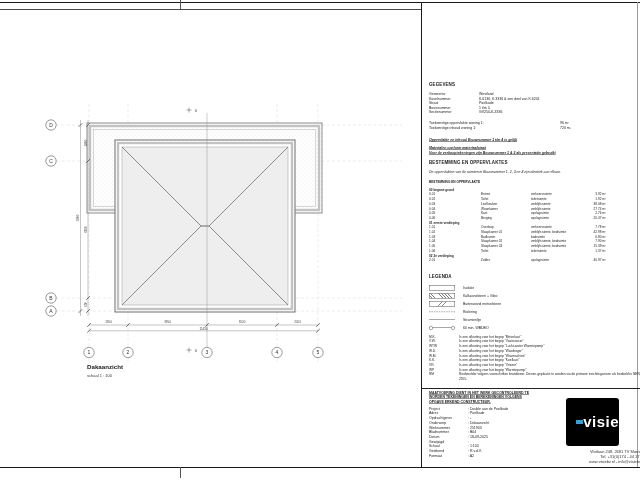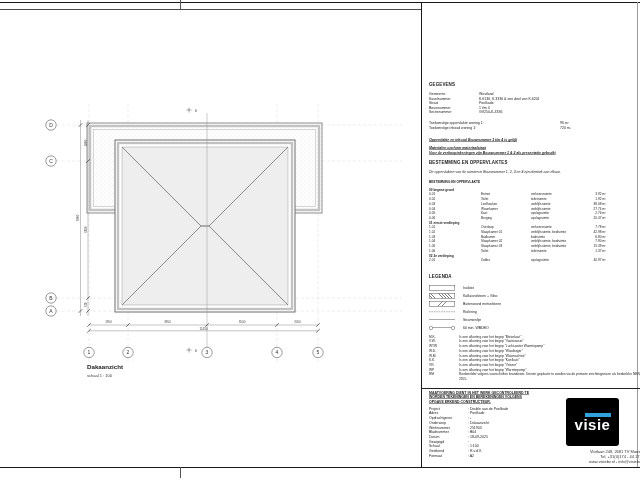--- a/index.html
+++ b/index.html
@@ -66,21 +66,21 @@
   [data-sw="wbdbo"]::after{right:0;}
   .ab-r{display:flex;font-size:6.5px;line-height:9.4px;}
   .ab-a{width:60px;flex:none;}
   .ab-t{flex:1;}
   .warn{font-size:7px;font-weight:bold;text-decoration:underline;line-height:9px;}
   .pj-r{display:flex;font-size:7px;line-height:9.4px;}
   .pj-l{width:78px;flex:none;}
   .pj-v{flex:1;}
   .pj-v::before{content:": ";}
   .tb-sep{position:absolute;left:0;top:388px;width:219px;border-top:1px solid #222;}
-  .logo{position:absolute;left:145px;top:398px;width:53px;height:48px;background:#000;border-radius:3px;display:flex;flex-direction:column;align-items:center;justify-content:center;}
+  .logo{position:absolute;left:145px;top:398px;width:53px;height:48px;background:#000;border-radius:3px;display:flex;flex-direction:row;align-items:center;justify-content:center;}
   .logo-bar{width:26px;height:4px;background:#2ea3dc;margin-bottom:1px;margin-left:10px;}
   .logo-text{color:#fff;font-weight:bold;font-size:15px;line-height:14px;letter-spacing:.5px;}
   .address-outer{position:absolute;left:24px;top:449px;width:200px;height:18px;}
   .address-inner{width:400px;transform:scale(.5);transform-origin:0 0;font-size:8px;line-height:10.5px;text-align:right;color:#333;}
 </style>
 </head>
 <body>
 
 <div class="sheet">
 

